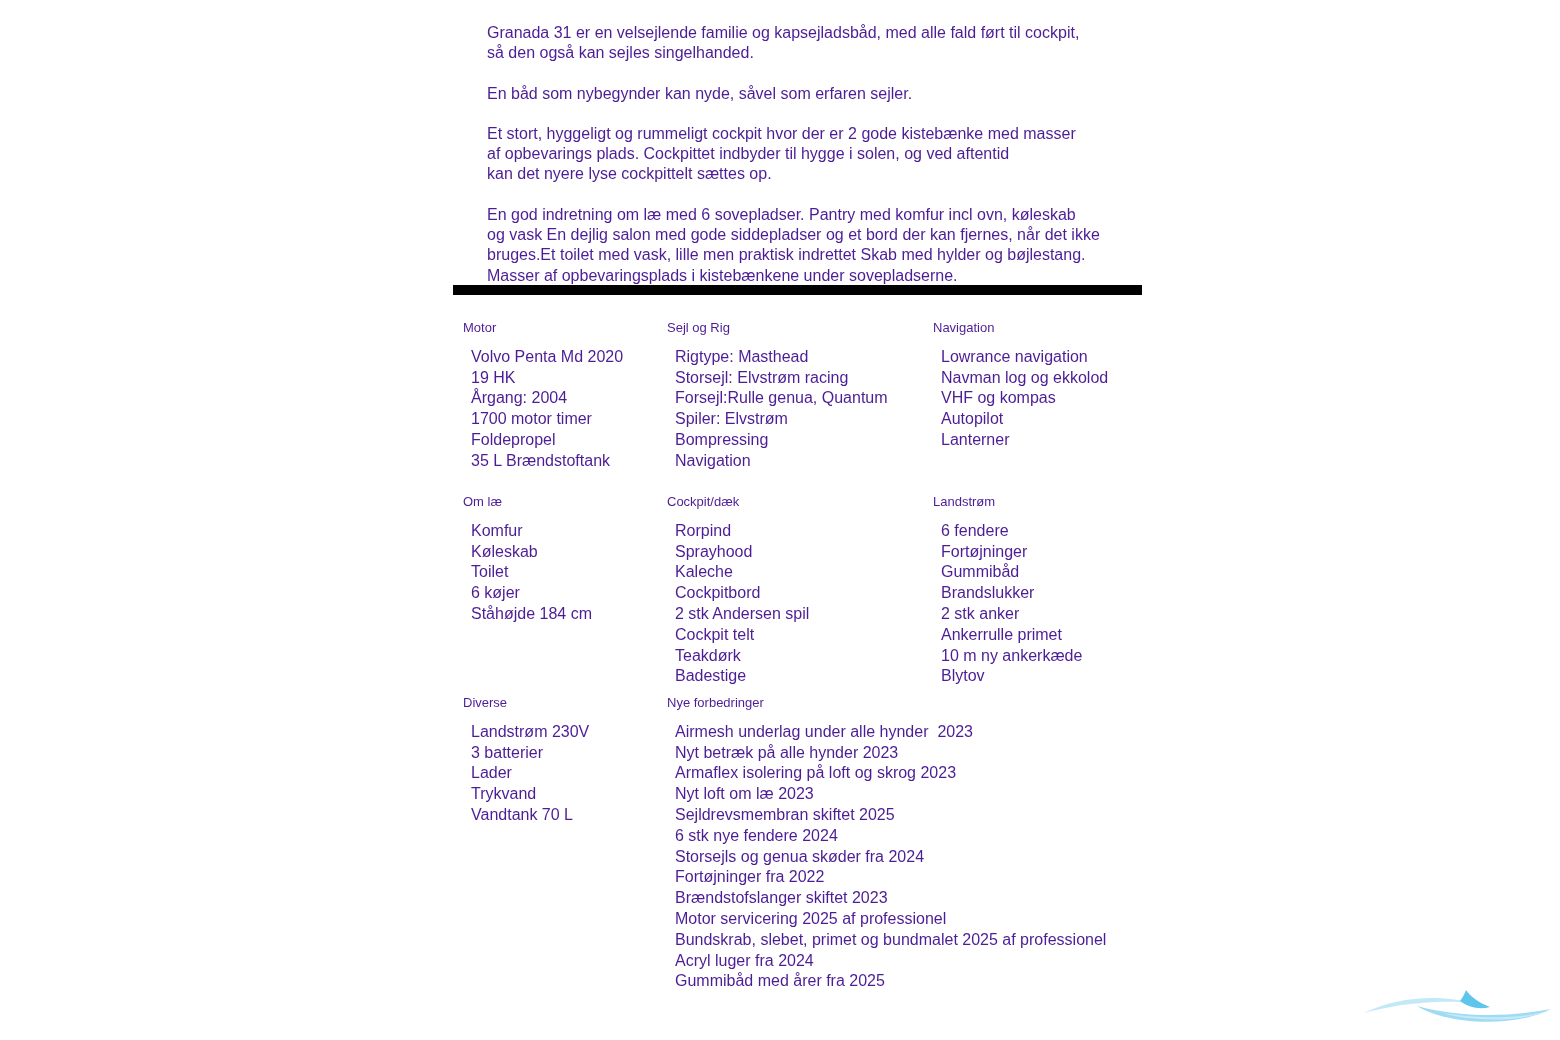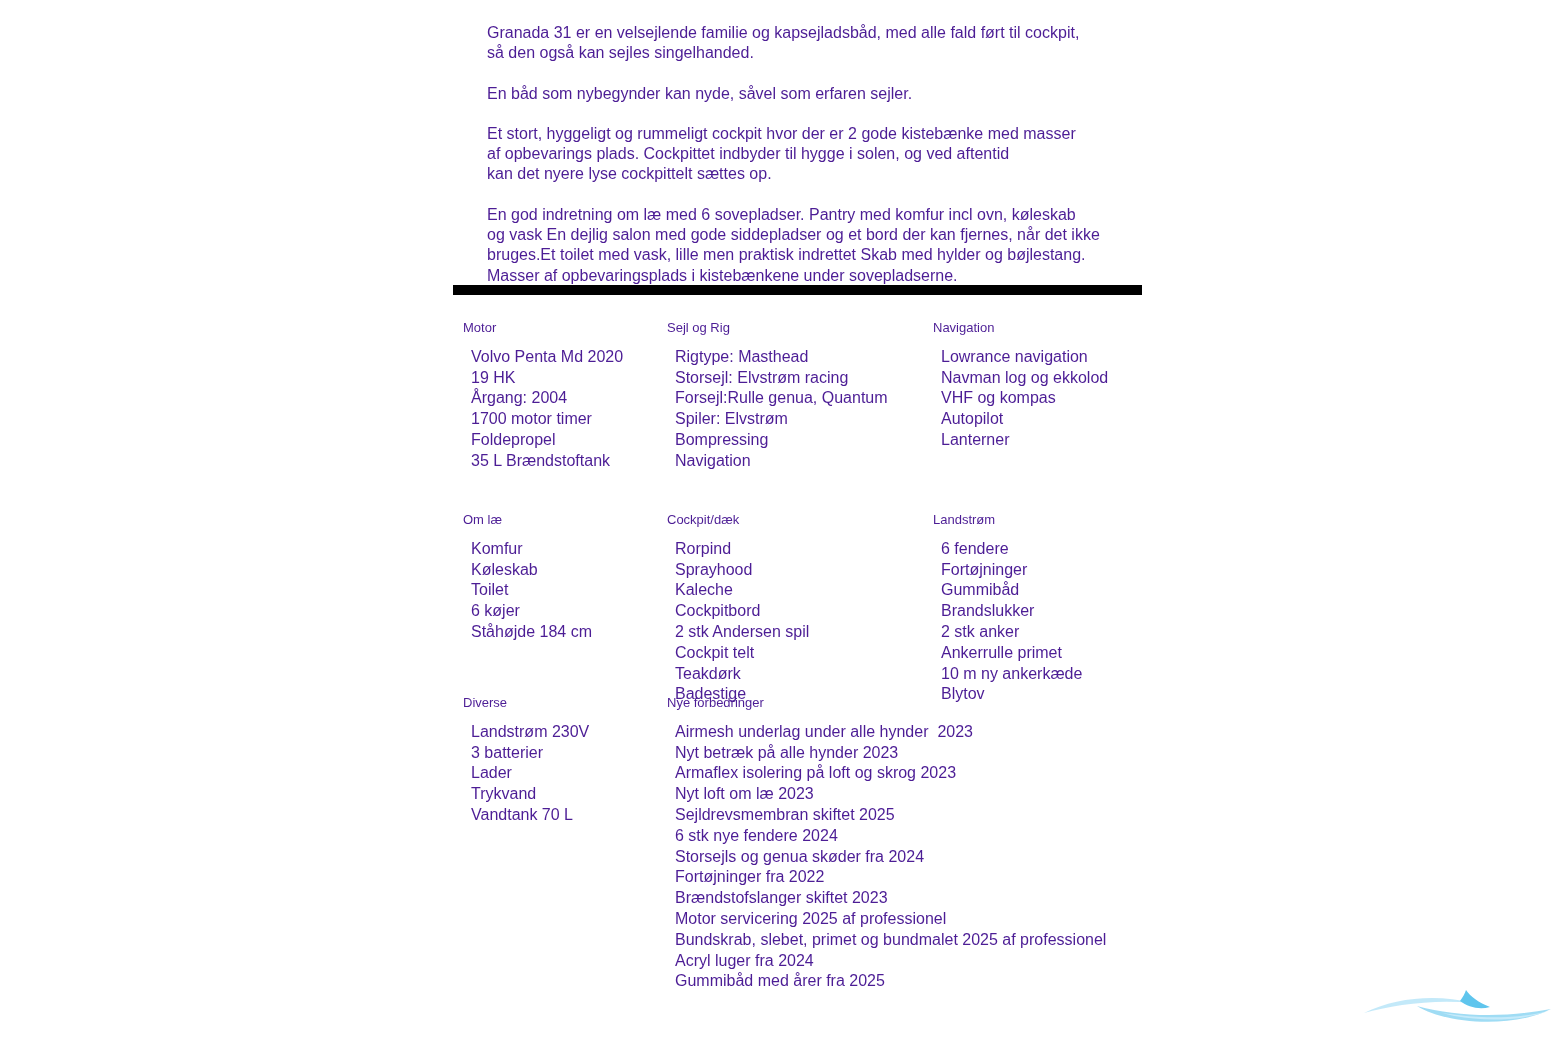--- a/index.html
+++ b/index.html
@@ -46,21 +46,21 @@
   .sec ul {
     list-style: none;
     margin: 8px;
     padding: 0;
   }
   .sec li { white-space: pre-wrap; }
   .c1 { left: 463px; }
   .c2 { left: 667px; }
   .c3 { left: 933px; }
   .r1 { top: 318px; }
-  .r2 { top: 510px; }
+  .r2 { top: 492px; }
   .r3 { top: 693px; }
   .logo {
     position: absolute;
     left: 1362px;
     top: 986px;
     width: 192px;
     height: 50px;
   }
 </style>
 </head>

